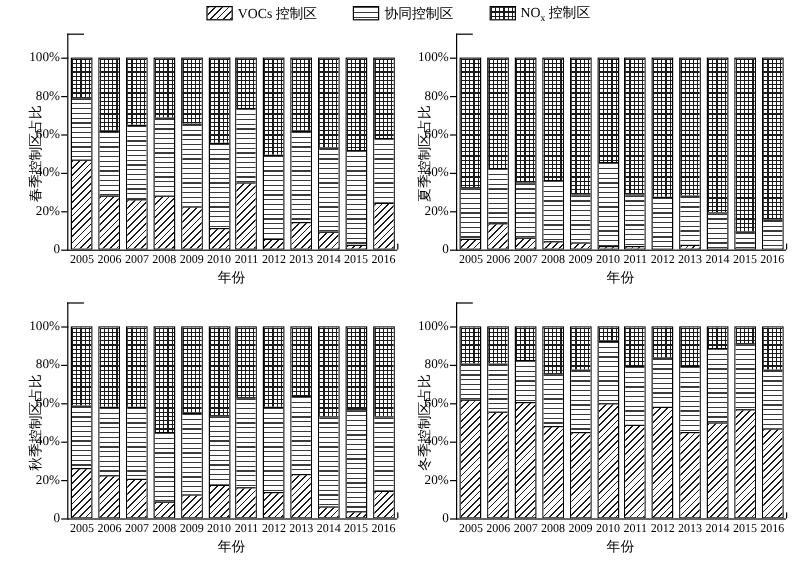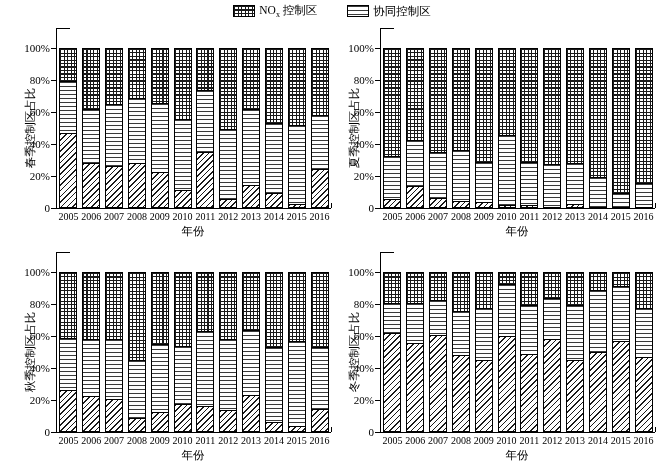--- a/index.html
+++ b/index.html
@@ -36,26 +36,30 @@
           font-size:11.5px;white-space:nowrap;}
   .xlabel{position:absolute;left:193px;top:196px;transform:translateX(-50%);font-size:11.5px;}
 </style>
 </head>
 <body>
 
 <div class="figure">
 
   <div class="legend">
     <span class="legend-item">
-      <span class="swatch p-grid"></span>
-      <span><span>NO</span><sub>x</sub><span> 控制区</span></span>
+      <span class="swatch p-diag"></span>
+      <span>VOCs 控制区</span>
     </span>
     <span class="legend-item">
       <span class="swatch p-horiz"></span>
       <span>协同控制区</span>
+    </span>
+    <span class="legend-item">
+      <span class="swatch p-grid"></span>
+      <span><span>NO</span><sub>x</sub><span> 控制区</span></span>
     </span>
   </div>
 
   <div class="chart" style="left:0;top:28px;">
     <div class="ylabel">春季控制区占比</div>
     <div class="corner"></div>
     <div class="plot">
         <div class="endtick"></div>
         <div class="ytick" style="top: 159.5px;"></div>
         <div class="ytick-label" style="top: 154px;">0</div>

